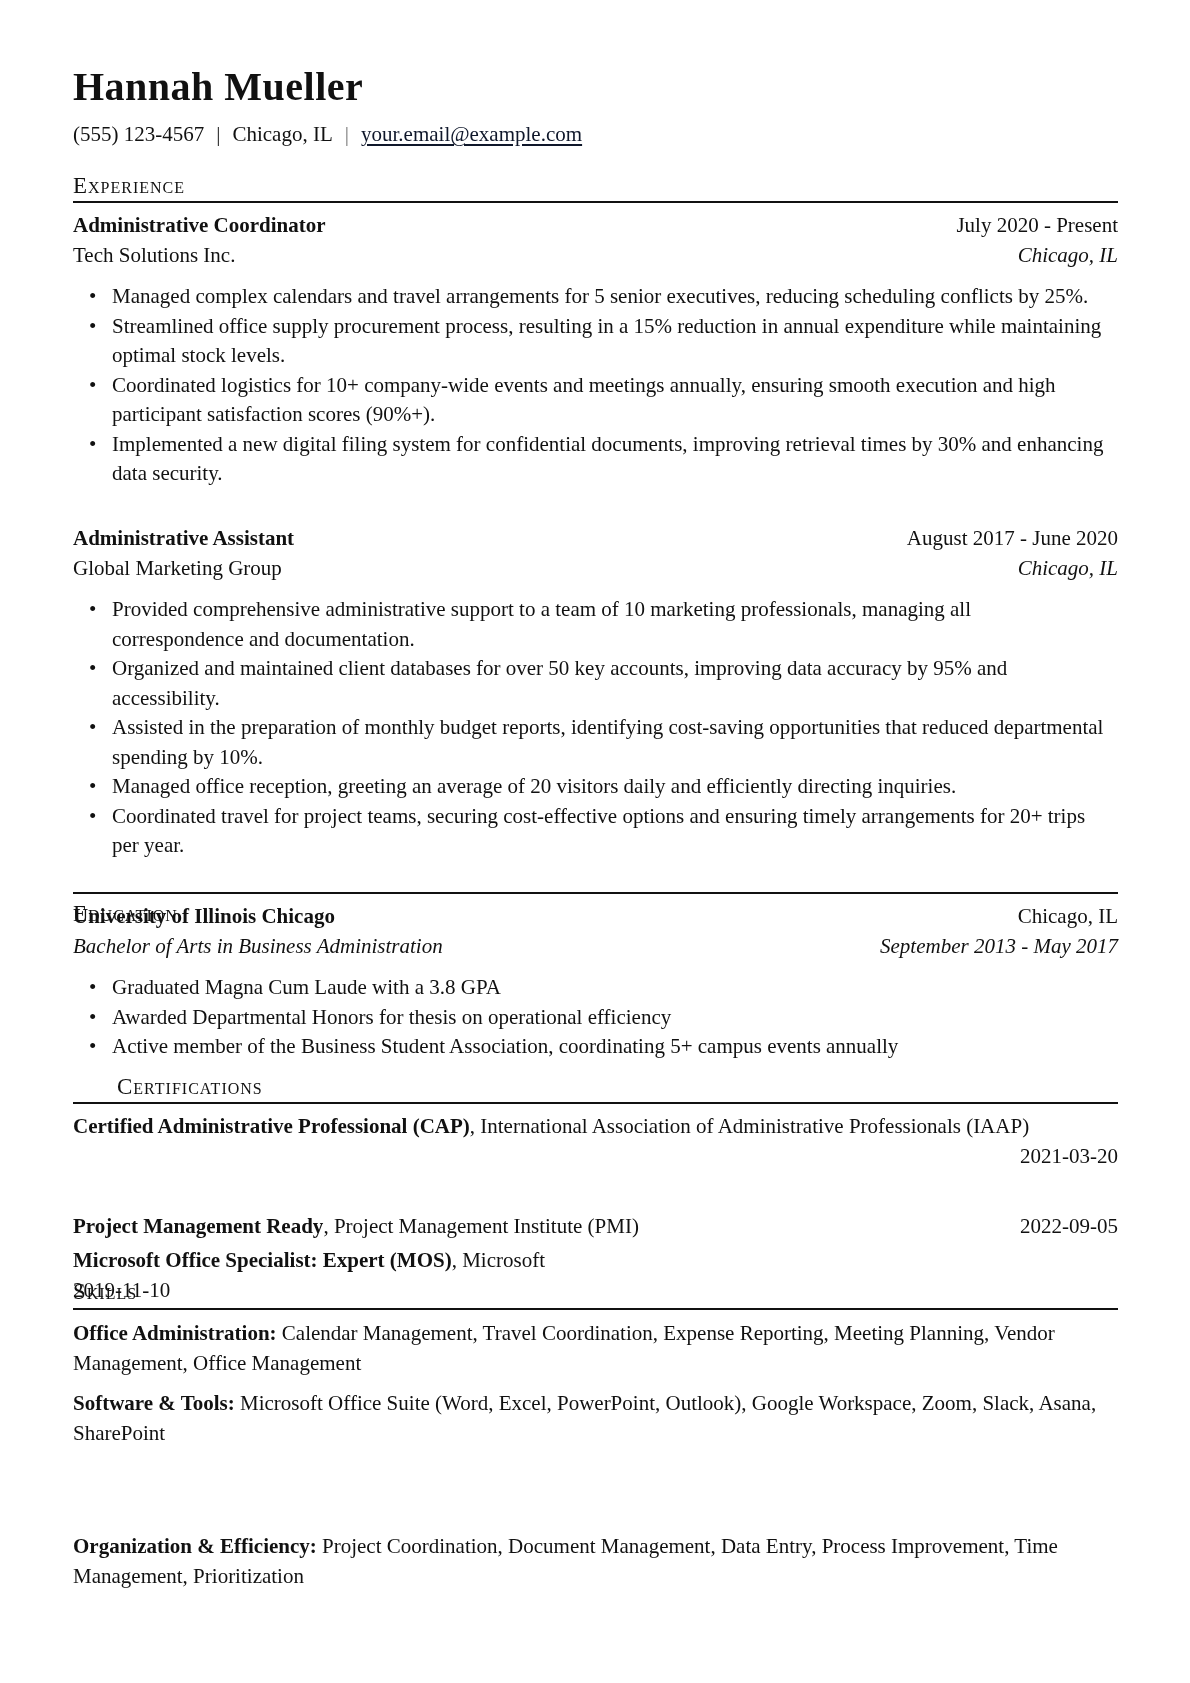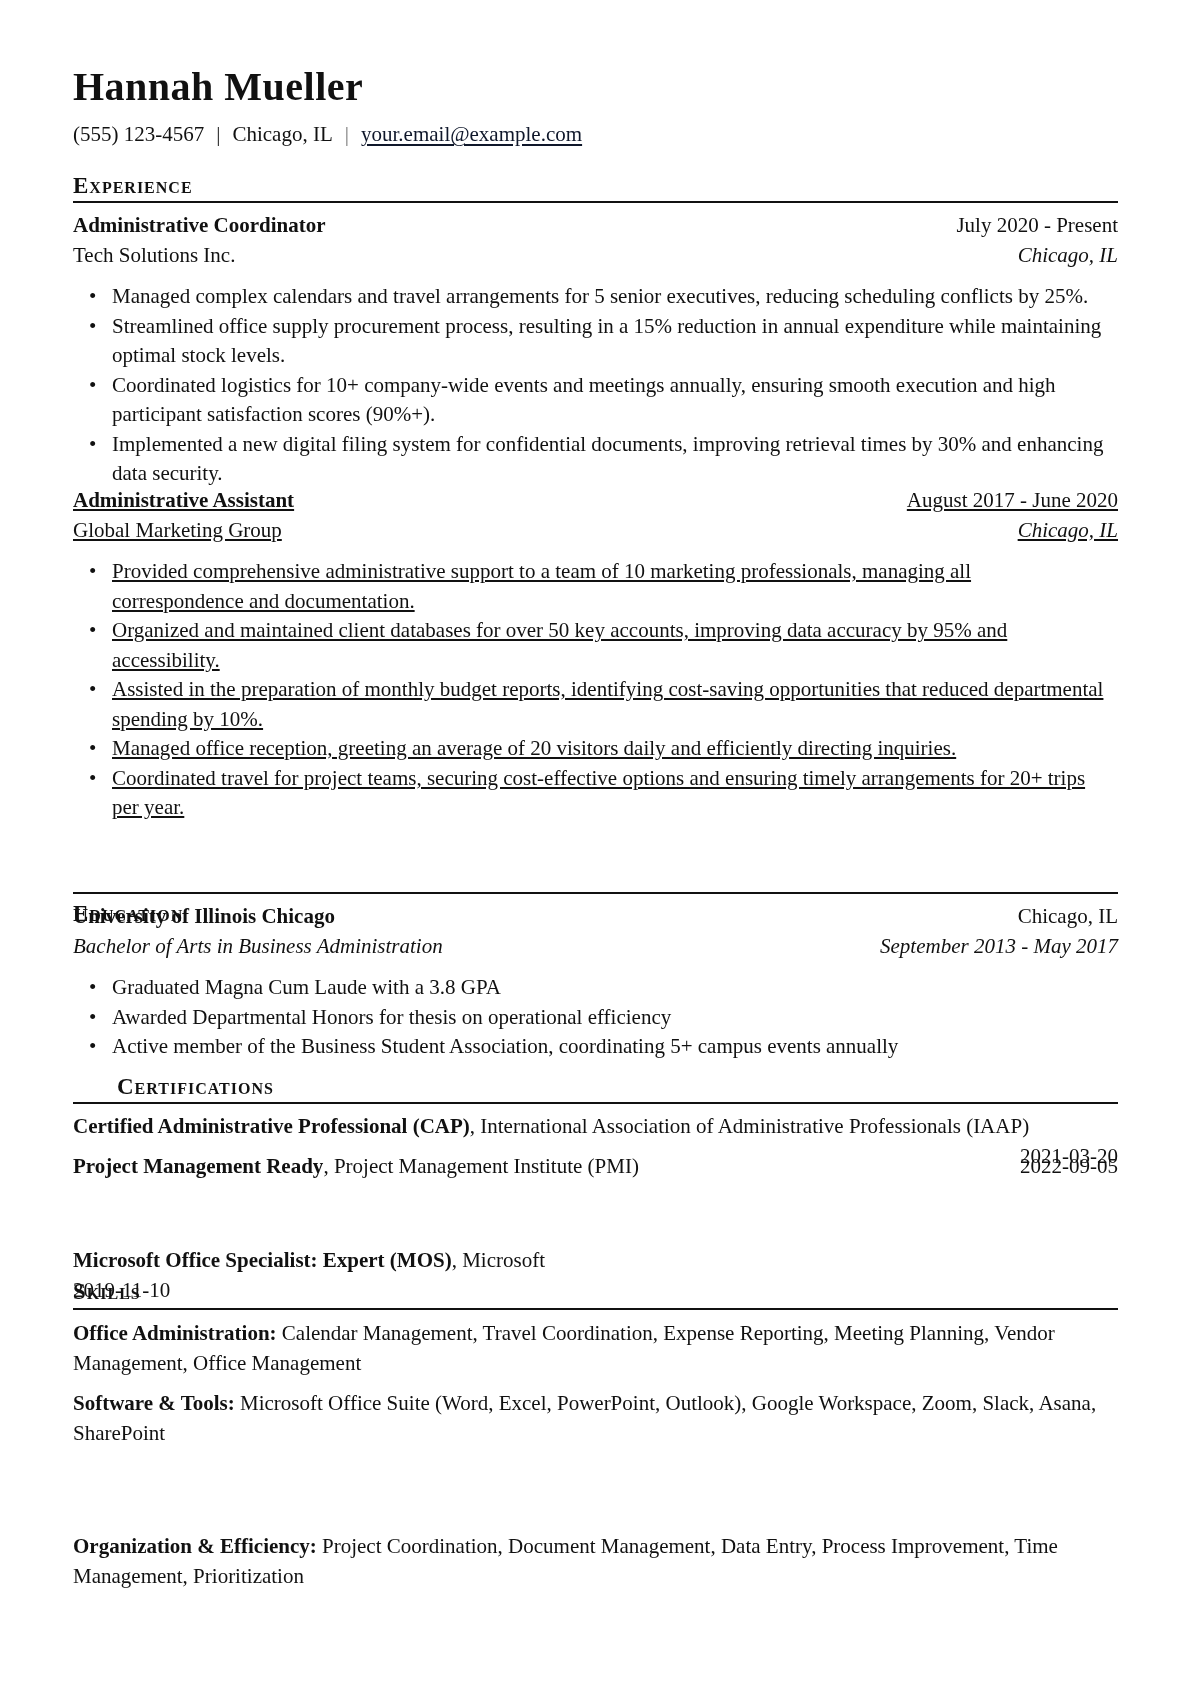--- a/index.html
+++ b/index.html
@@ -5,21 +5,21 @@
   html, body { margin:0; padding:0; background:#ffffff; }
   body { width:1190px; height:1683px; position:relative; overflow:hidden;
          font-family:"Liberation Serif","DejaVu Serif",serif; color:#111; }
   .page { position:absolute; left:73px; top:0; width:1045px; height:1403px; }
   .abs { position:absolute; left:0; width:1045px; }
   .name { font-size:40px; font-weight:bold; letter-spacing:0.5px; line-height:1; }
   .contact { font-size:21px; line-height:1; white-space:nowrap; }
   .contact .sep { display:inline-block; margin:0 12px; color:#222; }
   .contact .sep.grey { color:#777; }
   .contact a { color:#0f172a; text-decoration:underline; text-underline-offset:3px; }
-  .sec-title { font-size:23px; font-weight:bold; font-variant:small-caps; letter-spacing:1px; line-height:1; }
+  .sec-title { font-size:23px; font-weight:normal; font-variant:small-caps; letter-spacing:1px; line-height:1; }
   .rule { position:absolute; left:0; width:1045px; height:2px; background:#111; }
   .row { display:flex; justify-content:space-between; align-items:baseline; font-size:21px; line-height:29.5px; height:29.5px; white-space:nowrap; }
   .bold { font-weight:bold; }
   .ital { font-style:italic; }
   ul.bul { margin:12px; padding:0; list-style:none; font-size:21px; line-height:29.5px; }
   ul.bul li { position:relative; padding-left:27px; }
   ul.bul li::before { content:"•"; position:absolute; left:4px; top:0; }
   .para { font-size:21px; line-height:29.5px; }
   .cert-date { float:right; }
 </style>
@@ -46,21 +46,21 @@
       <span class="ital">Chicago, IL</span>
     </div>
     <ul class="bul">
       <li>Managed complex calendars and travel arrangements for 5 senior executives, reducing scheduling conflicts by 25%.</li>
       <li>Streamlined office supply procurement process, resulting in a 15% reduction in annual expenditure while maintaining optimal stock levels.</li>
       <li>Coordinated logistics for 10+ company-wide events and meetings annually, ensuring smooth execution and high participant satisfaction scores (90%+).</li>
       <li>Implemented a new digital filing system for confidential documents, improving retrieval times by 30% and enhancing data security.</li>
     </ul>
   </div>
 
-  <div class="abs" style="top:486px;text-decoration:underline;">
+  <div class="abs" style="top:524px;">
     <div class="row">
       <span class="bold">Administrative Assistant</span>
       <span>August 2017 - June 2020</span>
     </div>
     <div class="row">
       <span>Global Marketing Group</span>
       <span class="ital">Chicago, IL</span>
     </div>
     <ul class="bul">
       <li>Provided comprehensive administrative support to a team of 10 marketing professionals, managing all correspondence and documentation.</li>
@@ -91,21 +91,21 @@
 
   <div class="abs sec-title" style="top:1075px;margin-left:44px;">Certifications</div>
   <div class="rule" style="top:1102px;"></div>
   <div class="abs para" style="top:1112px;">
     <span class="bold">Certified Administrative Professional (CAP)</span>, <span>International Association of Administrative Professionals (IAAP)</span><span class="cert-date">2021-03-20</span>
   </div>
   <div class="abs row" style="top:1246px;flex-direction:column;">
     <span><span class="bold">Microsoft Office Specialist: Expert (MOS)</span>, <span>Microsoft</span></span>
     <span>2019-11-10</span>
   </div>
-  <div class="abs row" style="top:1152px;">
+  <div class="abs row" style="top:1212px;">
     <span><span class="bold">Project Management Ready</span>, <span>Project Management Institute (PMI)</span></span>
     <span>2022-09-05</span>
   </div>
 
   <div class="abs sec-title" style="top:1280px;">Skills</div>
   <div class="rule" style="top:1308px;"></div>
   <div class="abs para" style="top:1319px;">
     <span class="bold">Office Administration:</span> <span>Calendar Management, Travel Coordination, Expense Reporting, Meeting Planning, Vendor Management, Office Management</span>
   </div>
   <div class="abs para" style="top:1389px;">

